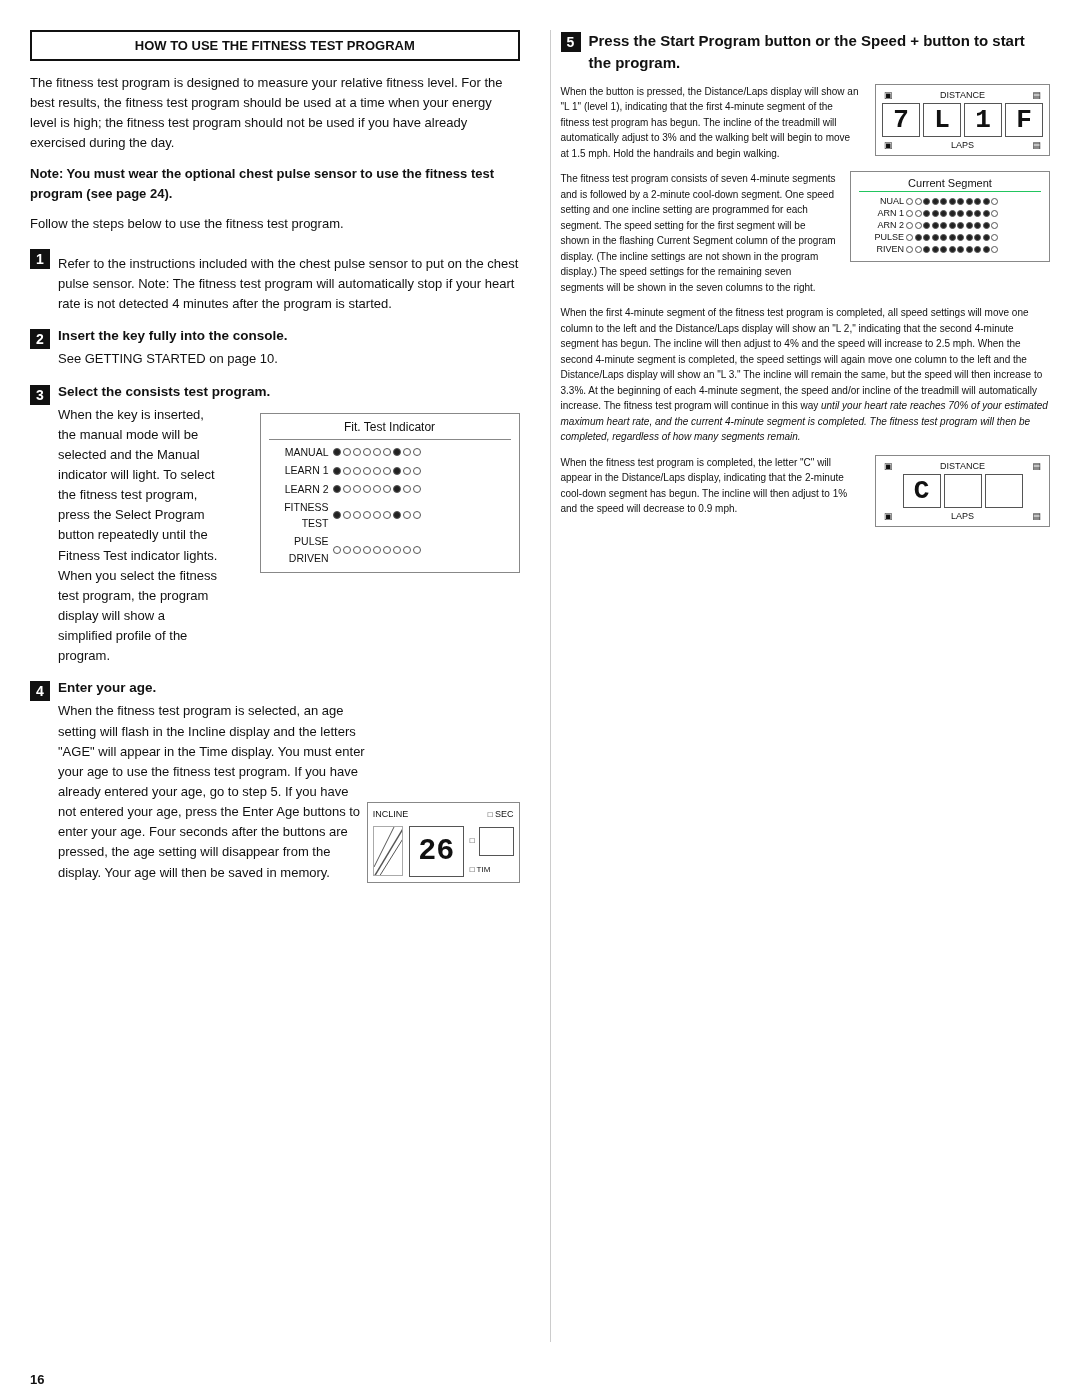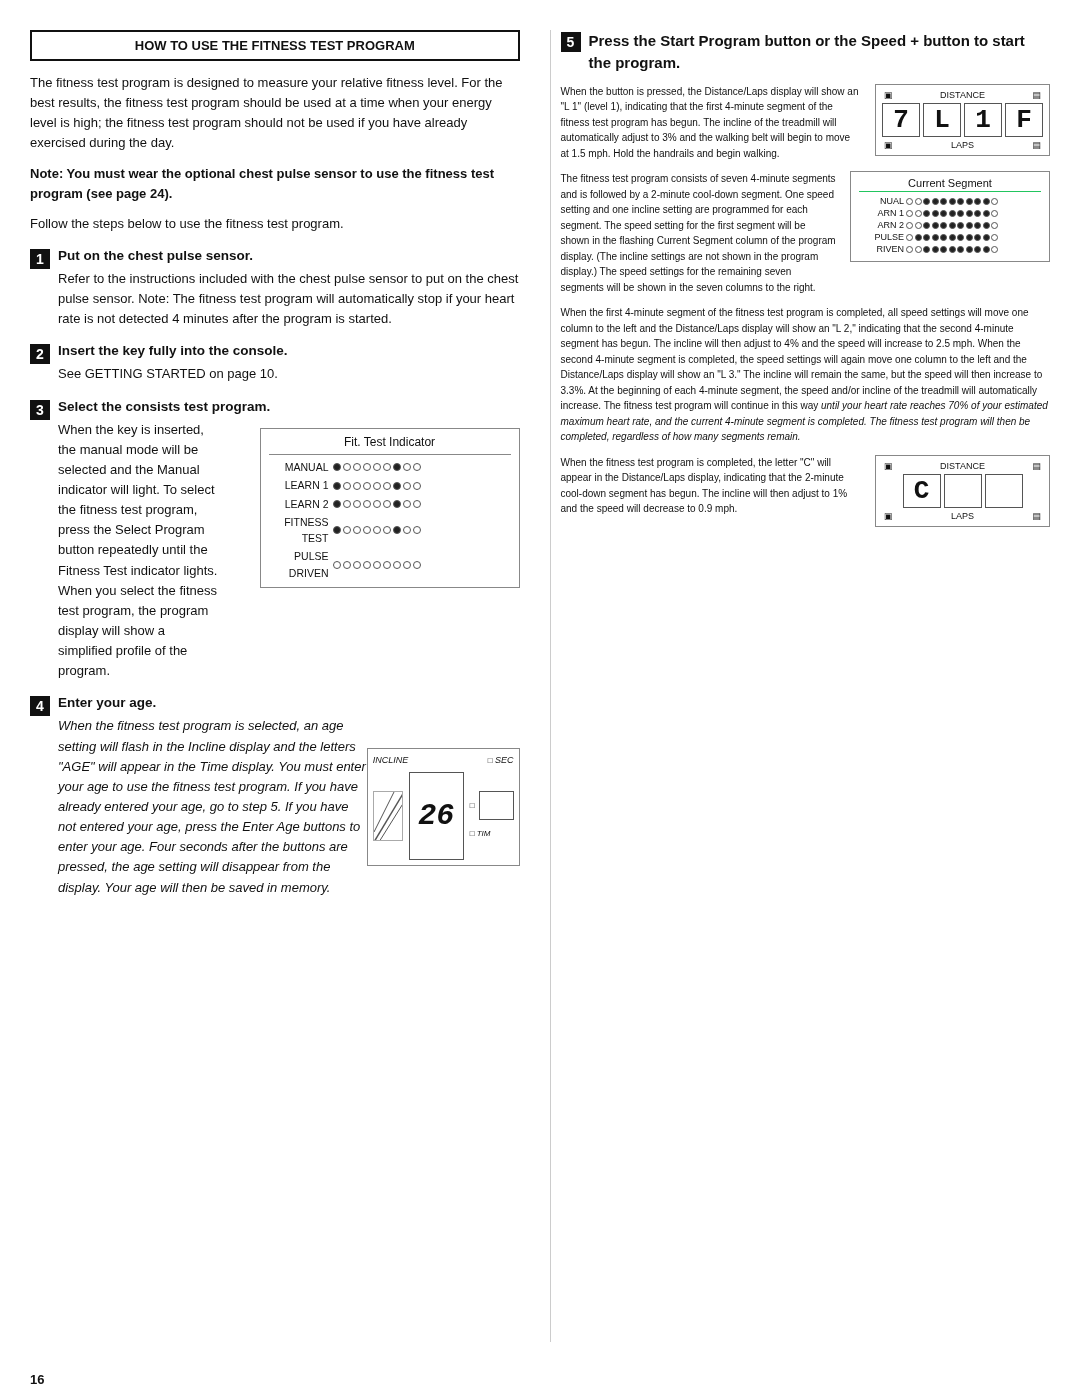--- a/index.html
+++ b/index.html
@@ -271,21 +271,21 @@
     .incline-main-row {
       display: flex;
       align-items: center;
       gap: 6px;
     }
     .incline-big-box {
       border: 1px solid #555;
       font-size: 30px;
       font-weight: bold;
       font-family: 'Courier New', monospace;
-      padding: 20px 8px;
+      padding: 1px 8px;
       text-align: center;
       min-width: 55px;
     }
     .right-small-boxes {
       display: flex;
       flex-direction: column;
       gap: 4px;
     }
     .small-disp-row {
       display: flex;
@@ -314,21 +314,20 @@
 
     <p class="intro-text">
       <span class="bold-note">Note: You must wear the optional chest pulse sensor to use the fitness test program (see page 24).</span>
     </p>
 
     <p class="intro-text">Follow the steps below to use the fitness test program.</p>
 
     <div class="step">
       <div class="step-number">1</div>
       <div class="step-content">
-        <div class="step-title">Put on the chest pulse sensor.</div>
         <div class="step-body">Refer to the instructions included with the chest pulse sensor to put on the chest pulse sensor. Note: The fitness test program will automatically stop if your heart rate is not detected 4 minutes after the program is started.</div>
       </div>
     </div>
 
     <div class="step">
       <div class="step-number">2</div>
       <div class="step-content">
         <div class="step-title">Insert the key fully into the console.</div>
         <div class="step-body">See GETTING STARTED on page 10.</div>
       </div>
@@ -419,21 +418,21 @@
           </div>
         </div>
       </div>
     </div>
 
     <div class="step">
       <div class="step-number">4</div>
       <div class="step-content">
         <div class="step-title">Enter your age.</div>
         <div class="step-body">
-          <div style="display:flex; gap:0; align-items: center; margin-top:6px;font-style:italic;">
+          <div style="display:flex; gap:0; align-items: flex-end; margin-top:6px;">
             <div style="flex:1; font-size:13px; line-height:1.55;">When the fitness test program is selected, an age setting will flash in the Incline display and the letters "AGE" will appear in the Time display. You must enter your age to use the fitness test program. If you have already entered your age, go to step 5. If you have not entered your age, press the Enter Age buttons to enter your age. Four seconds after the buttons are pressed, the age setting will disappear from the display. Your age will then be saved in memory.</div>
 
             <div class="incline-display-section" style="min-width:130px; border:1px solid #888; padding:5px; font-size:9px;">
               <div class="incline-top-labels">
                 <span>INCLINE</span>
                 <span style="margin-left:auto;">
                   <span style="font-size:8px;">□</span>
                   <span>SEC</span>
                 </span>
               </div>

